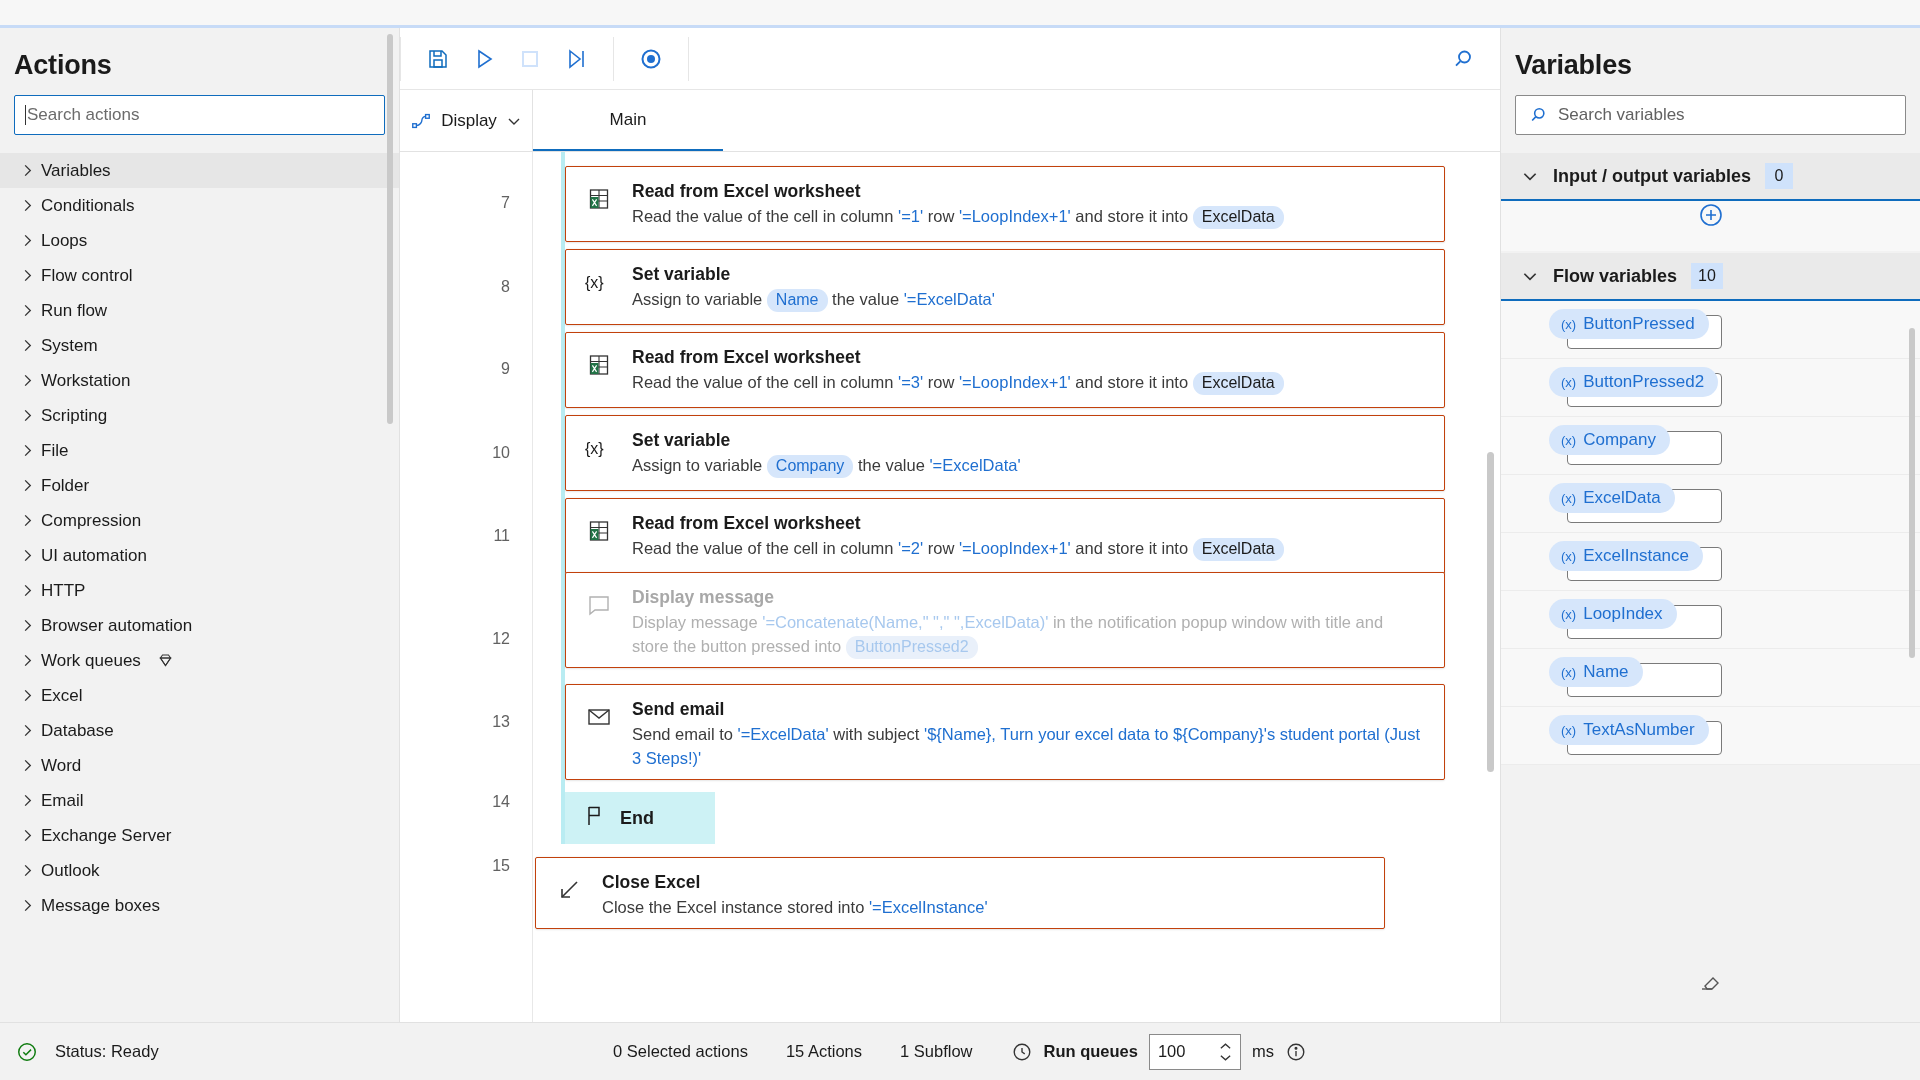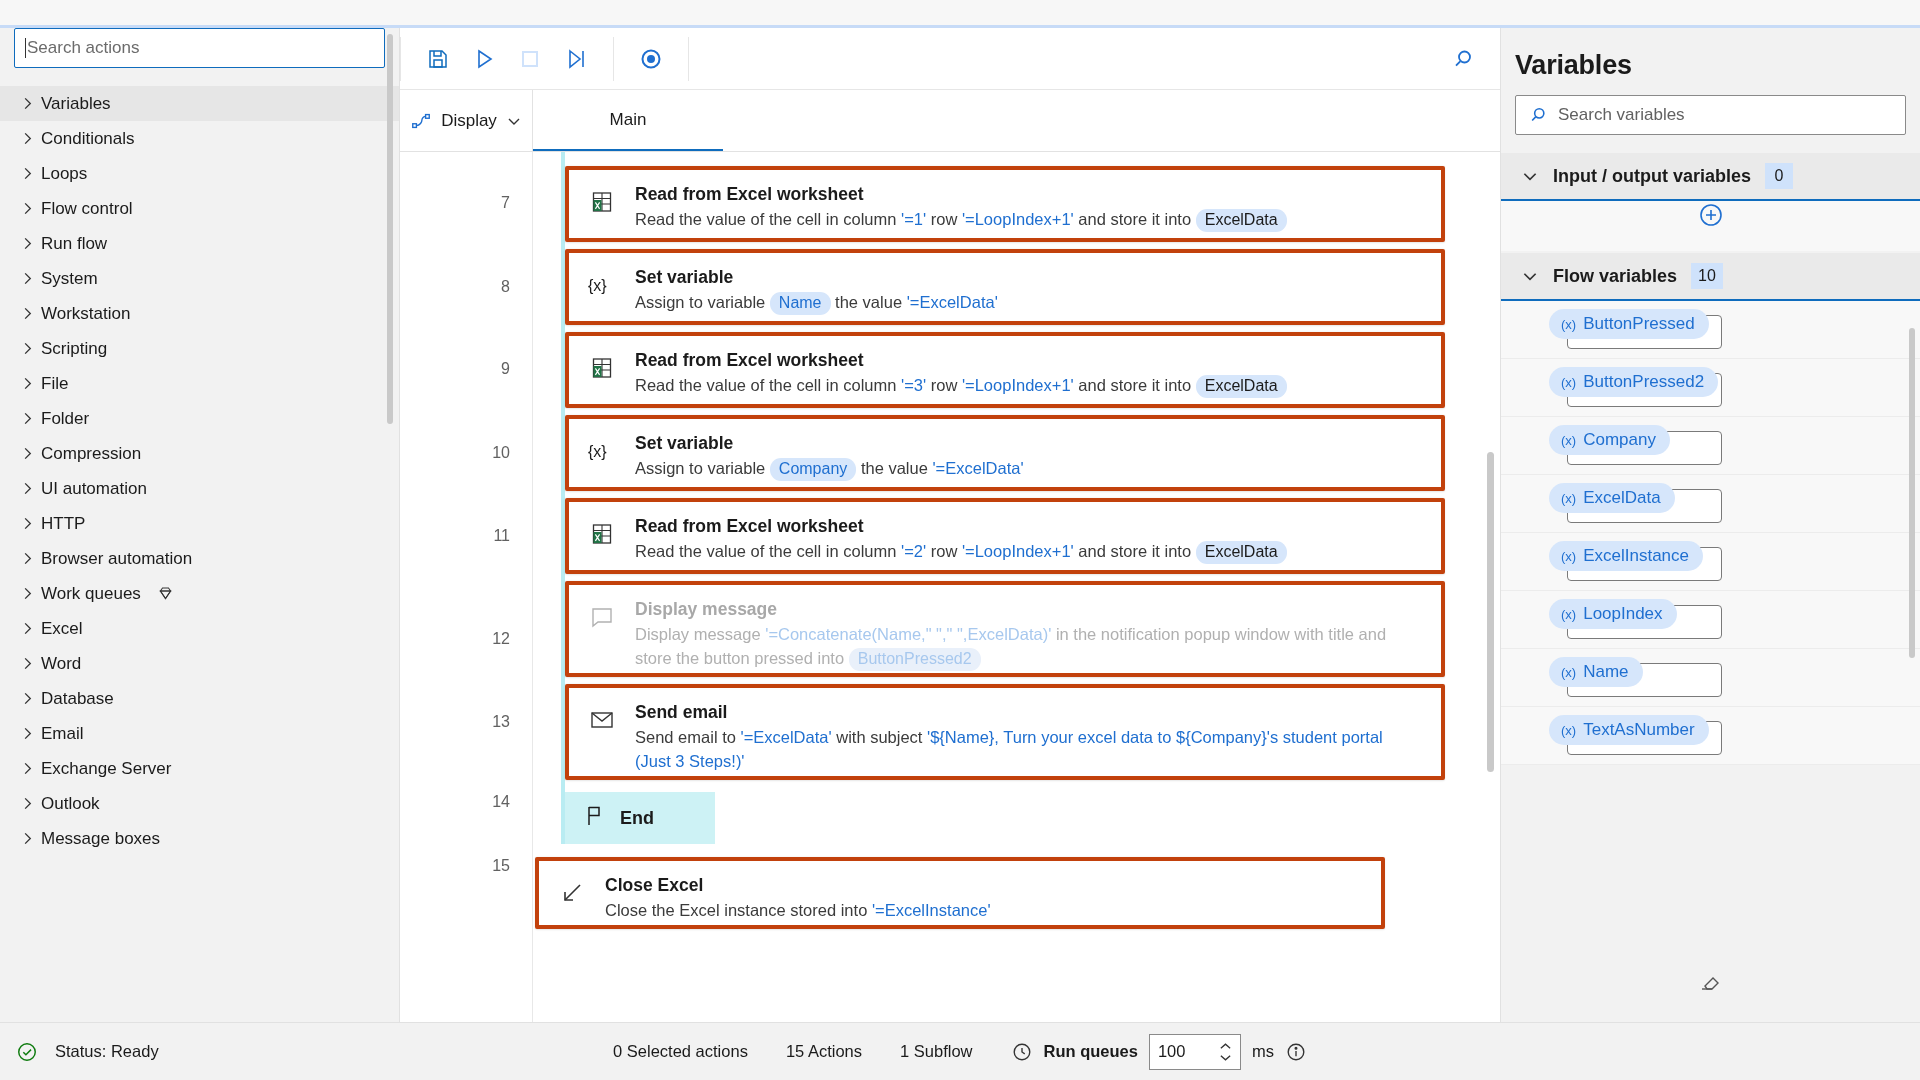--- a/index.html
+++ b/index.html
@@ -81,21 +81,21 @@
     width:133px; flex:0 0 133px; border-right:1px solid #e8e8e8;
     position:relative;
   }
   .gnum { position:absolute; right:22px; font-size:16px; color:#616161; }
 
   .rows-area { flex:1 1 auto; position:relative; min-width:0; }
   .indent-guide { position:absolute; left:28px; top:0; width:4px; background:#b9ecf2; }
 
   .act-card {
     position:absolute; left:32px;
-    background:#ffffff; border:4px solid #c2410c; border-radius:2px;
+    background:#ffffff; border:1px solid #c2410c; border-radius:2px;
     box-shadow: 0 0.6px 1.8px rgba(0,0,0,0.10);
     display:flex; align-items:flex-start; padding:13px 0 13px 0;
   }
   .card-icon { width:66px; flex:0 0 66px; display:flex; align-items:center; justify-content:center; padding-top:6px; }
   .card-body { flex:1 1 auto; padding-right:20px; }
   .card-title { font-size:17.5px; font-weight:600; color:#1b1b1b; line-height:1.28; }
   .card-desc { font-size:16.5px; color:#3b3b3b; line-height:1.46; margin-top:2px; }
   .card-desc .blue { color:#1f6fd0; }
   .chip {
     display:inline-block; background:#d6e6fb; color:#1b1b1b;
@@ -188,20 +188,21 @@
 </head>
 <body>
 
 <div id="app">
 
   <div class="top-strip"></div>
 
   <div class="body-row">
 
     <div class="actions-pane">
+      <div class="pane-title">Actions</div>
 
       <div class="search-wrap">
         <div class="search-box">
           <div class="caret"></div>
           <span class="search-ph">Search actions</span>
         </div>
       </div>
 
       <div class="actions-list" id="actions-list">
           <div class="act-item sel">
@@ -338,29 +339,29 @@
               </svg>
             </span>
             <span class="act-label">Excel</span>
           </div>
           <div class="act-item">
             <span class="chev">
               <svg width="15" height="15" viewBox="0 0 16 16" fill="none">
                 <path d="M5.5 2.5L11 8l-5.5 5.5" stroke-width="1.4" fill="none" stroke="#333"></path>
               </svg>
             </span>
+            <span class="act-label">Database</span>
+          </div>
+          <div class="act-item">
+            <span class="chev">
+              <svg width="15" height="15" viewBox="0 0 16 16" fill="none">
+                <path d="M5.5 2.5L11 8l-5.5 5.5" stroke-width="1.4" fill="none" stroke="#333"></path>
+              </svg>
+            </span>
             <span class="act-label">Word</span>
-          </div>
-          <div class="act-item">
-            <span class="chev">
-              <svg width="15" height="15" viewBox="0 0 16 16" fill="none">
-                <path d="M5.5 2.5L11 8l-5.5 5.5" stroke-width="1.4" fill="none" stroke="#333"></path>
-              </svg>
-            </span>
-            <span class="act-label">Database</span>
           </div>
           <div class="act-item">
             <span class="chev">
               <svg width="15" height="15" viewBox="0 0 16 16" fill="none">
                 <path d="M5.5 2.5L11 8l-5.5 5.5" stroke-width="1.4" fill="none" stroke="#333"></path>
               </svg>
             </span>
             <span class="act-label">Email</span>
           </div>
           <div class="act-item">
@@ -530,21 +531,21 @@
                   <path d="M4.5 9.5h17M4.5 15h17M13 4v18" stroke-width="1.1" stroke="#333"></path>
                   <rect x="4.5" y="11" width="8" height="11" fill="#217346" stroke="none"></rect>
                   <path d="M6.4 13.3l4.2 6.5M10.6 13.3l-4.2 6.5" stroke="#fff" stroke-width="1.2"></path>
                 </svg>
               </div>
               <div class="card-body">
                 <div class="card-title">Read from Excel worksheet</div>
                 <div class="card-desc"><span>Read the value of the cell in column </span><span class="blue">'=2'</span><span> row </span><span class="blue">'=LoopIndex+1'</span><span> and store it into </span><span class="chip">ExcelData</span></div>
               </div>
             </div>
-            <div class="act-card disabled" style="top: 429px; height: 96px; width: 880px; justify-content: flex-end;">
+            <div class="act-card disabled" style="top: 420px; height: 96px; width: 880px; justify-content: flex-end;">
               <div class="card-icon">
                 <svg width="26" height="26" viewBox="0 0 26 26" fill="none">
                   <path d="M4 5h18v13H9l-5 4z" stroke-width="1.4" fill="none" stroke="#333"></path>
                 </svg>
               </div>
               <div class="card-body">
                 <div class="card-title">Display message</div>
                 <div class="card-desc"><span>Display message </span><span class="blue">'=Concatenate(Name," "," ",ExcelData)'</span><span> in the notification popup window with title and store the button pressed into </span><span class="chip blue-text">ButtonPressed2</span></div>
               </div>
             </div>

